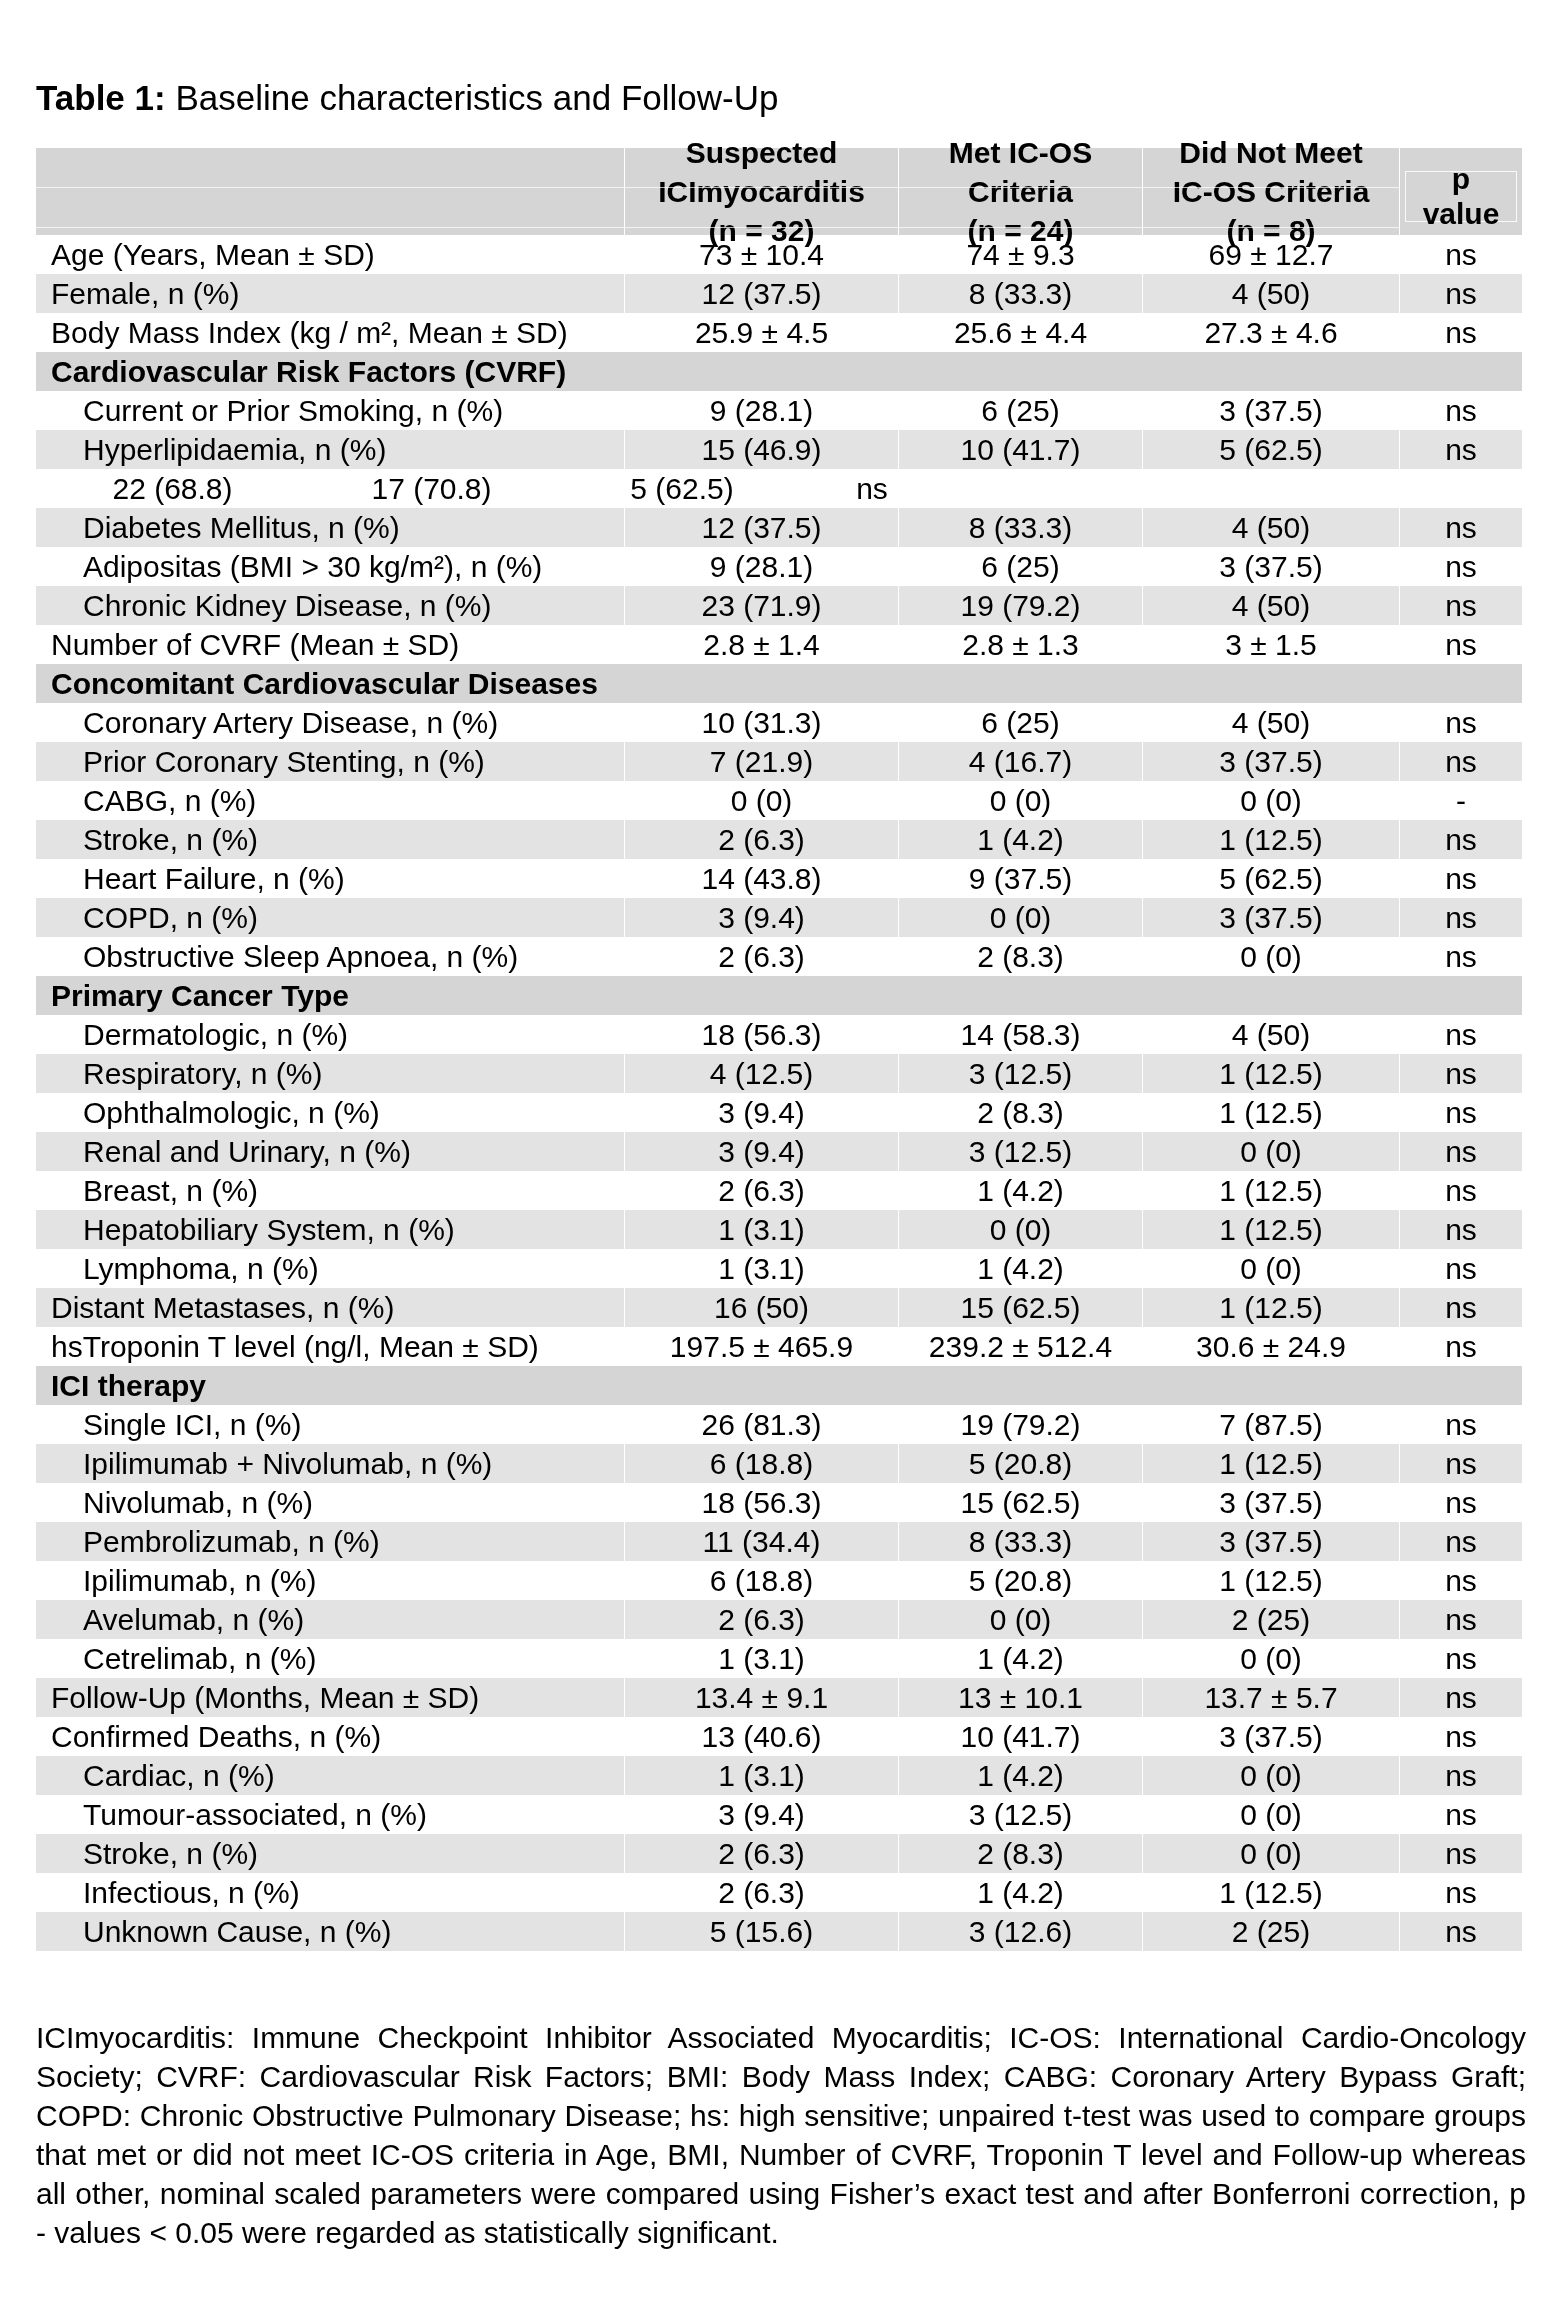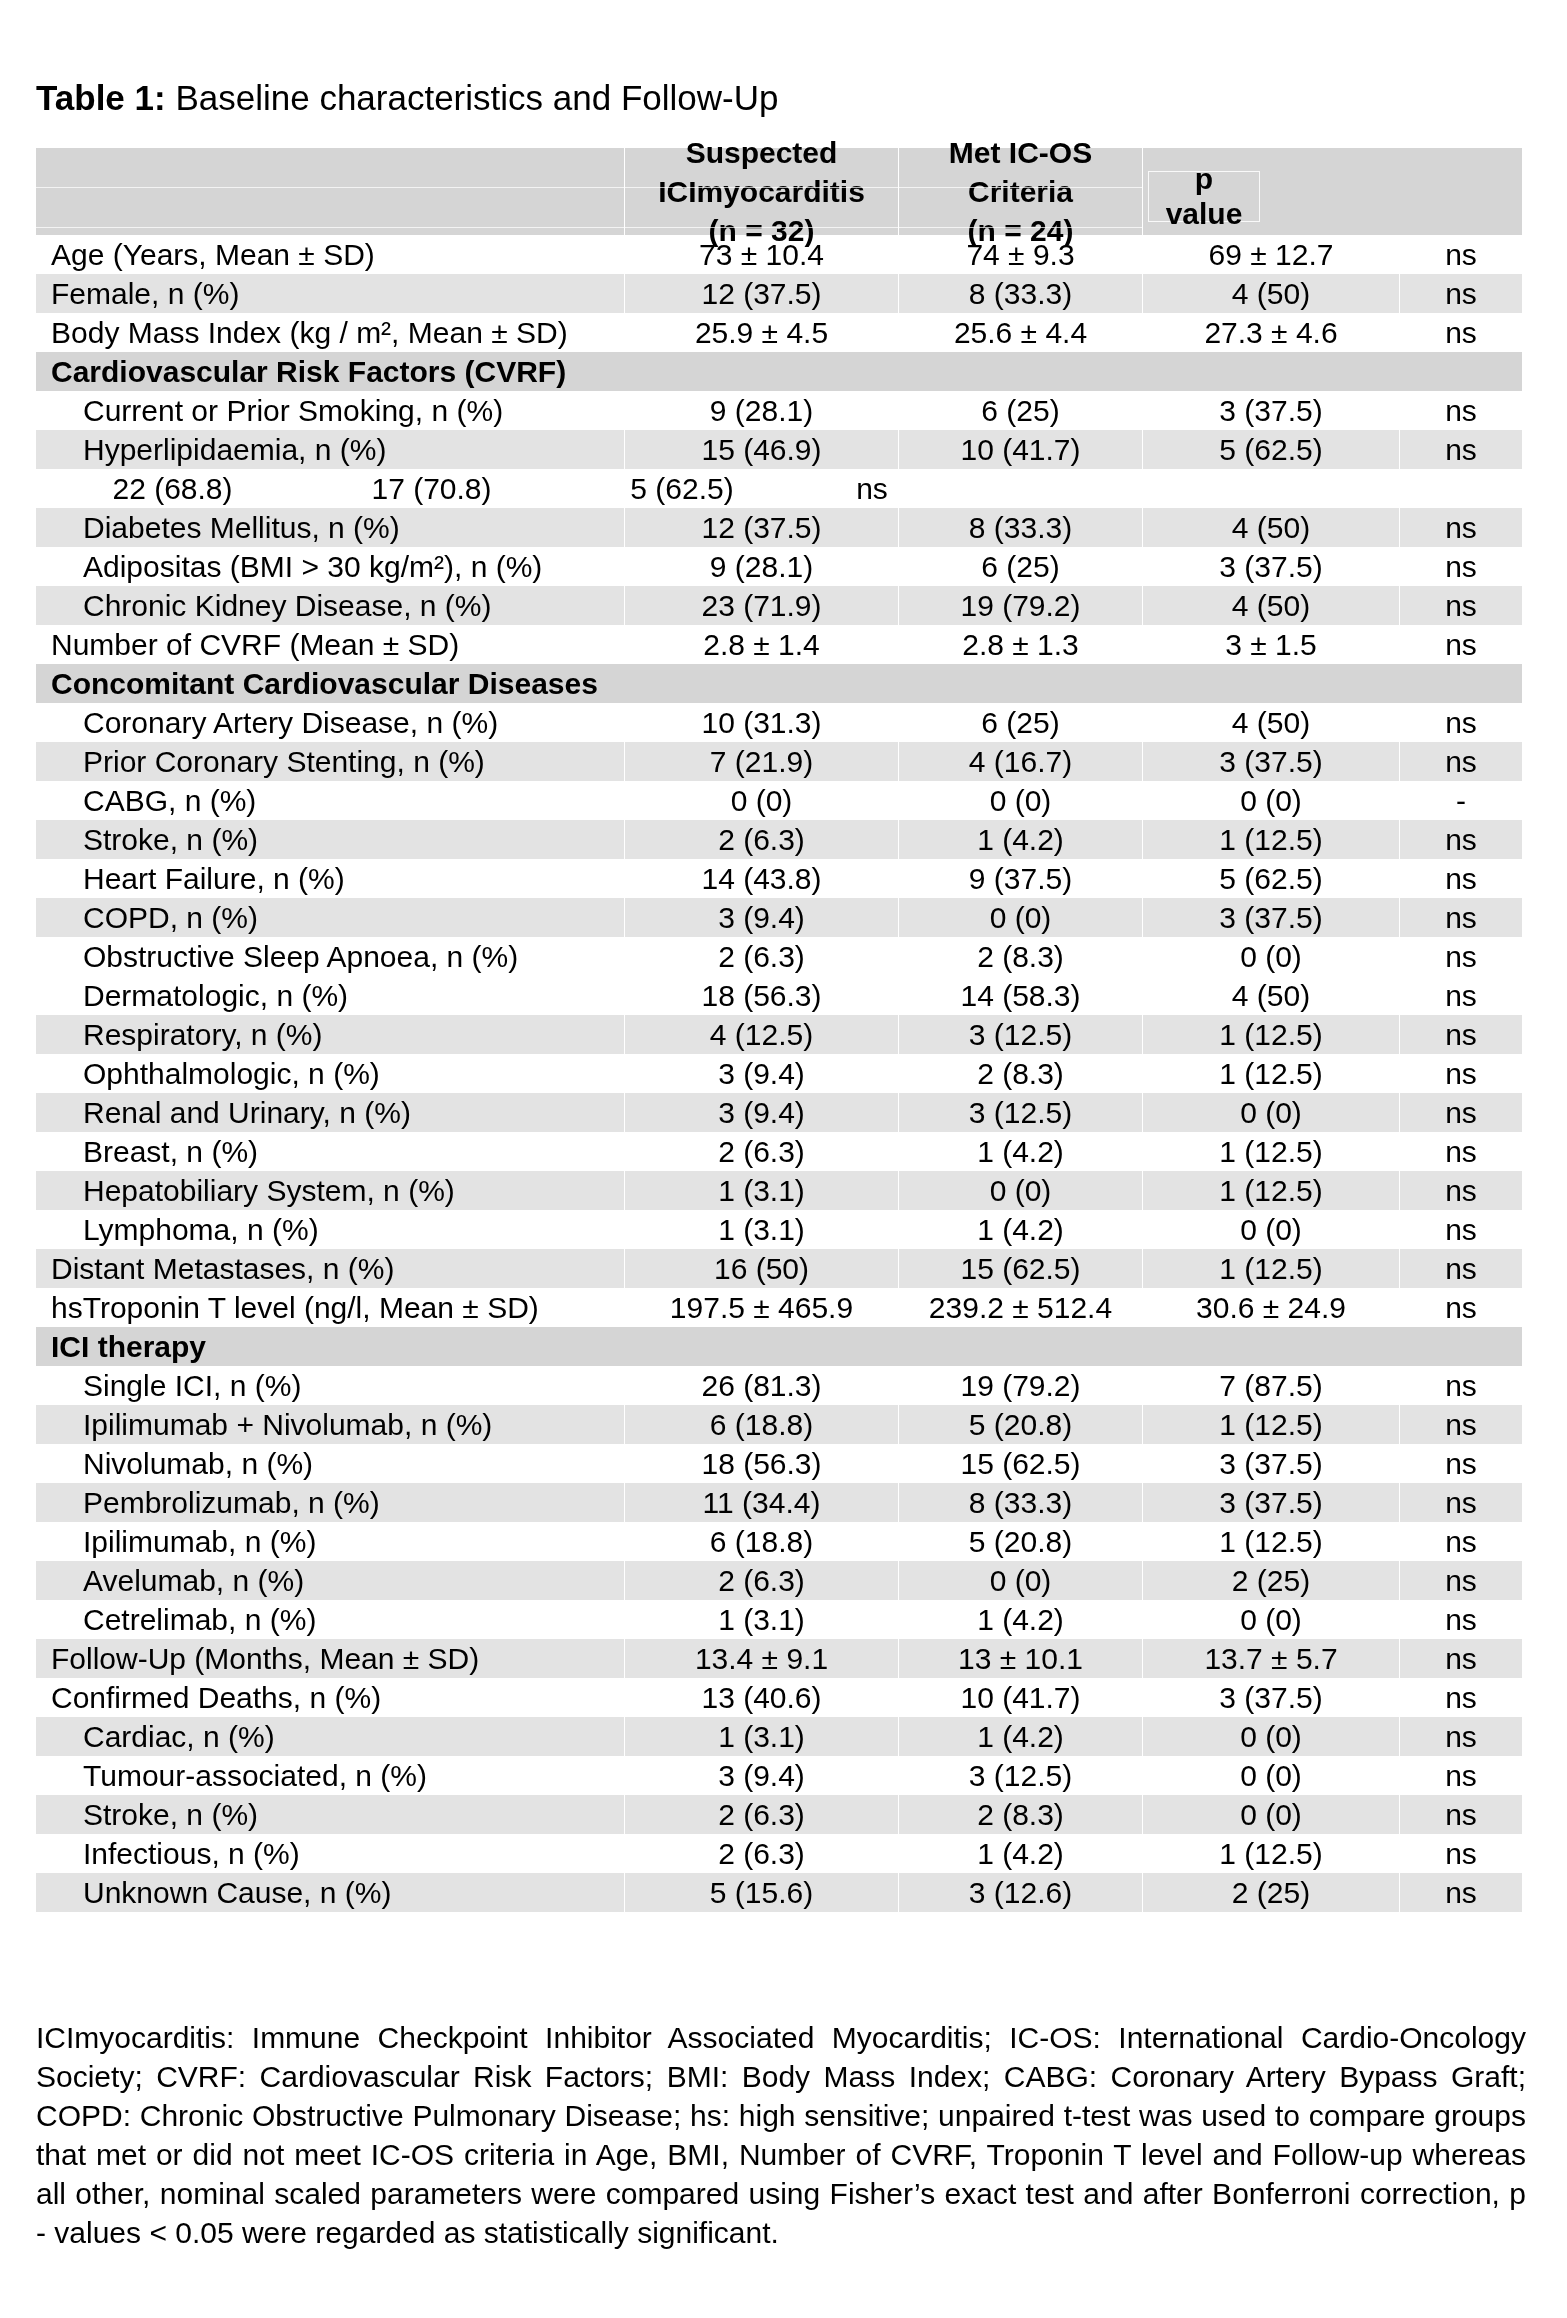--- a/index.html
+++ b/index.html
@@ -85,20 +85,25 @@
       <div class="cell hcol c1">
         <div>Suspected</div>
         <div>ICImyocarditis</div>
         <div>(n = 32)</div>
       </div>
       <div class="cell hcol c2">
         <div>Met IC-OS</div>
         <div>Criteria</div>
         <div>(n = 24)</div>
       </div>
+      <div class="cell hcol c3">
+        <div>Did Not Meet</div>
+        <div>IC-OS Criteria</div>
+        <div>(n = 8)</div>
+      </div>
       <div class="cell c4">
         <div class="pbox">
           <span>p</span>
           <span>value</span>
         </div>
       </div>
     </div>
   <div class="tbody">
       <div class="row white">
         <div class="cell lbl c0">Age (Years, Mean ± SD)</div>
@@ -216,20 +221,23 @@
         <div class="cell c2">0 (0)</div>
         <div class="cell c3">3 (37.5)</div>
         <div class="cell c4">ns</div>
       </div>
       <div class="row white">
         <div class="cell lbl c0 ind">Obstructive Sleep Apnoea, n (%)</div>
         <div class="cell c1">2 (6.3)</div>
         <div class="cell c2">2 (8.3)</div>
         <div class="cell c3">0 (0)</div>
         <div class="cell c4">ns</div>
+      </div>
+      <div class="row section">
+        <div class="seccell">Primary Cancer Type</div>
       </div>
       <div class="row white">
         <div class="cell lbl c0 ind">Dermatologic, n (%)</div>
         <div class="cell c1">18 (56.3)</div>
         <div class="cell c2">14 (58.3)</div>
         <div class="cell c3">4 (50)</div>
         <div class="cell c4">ns</div>
       </div>
       <div class="row stripe">
         <div class="cell lbl c0 ind">Respiratory, n (%)</div>

